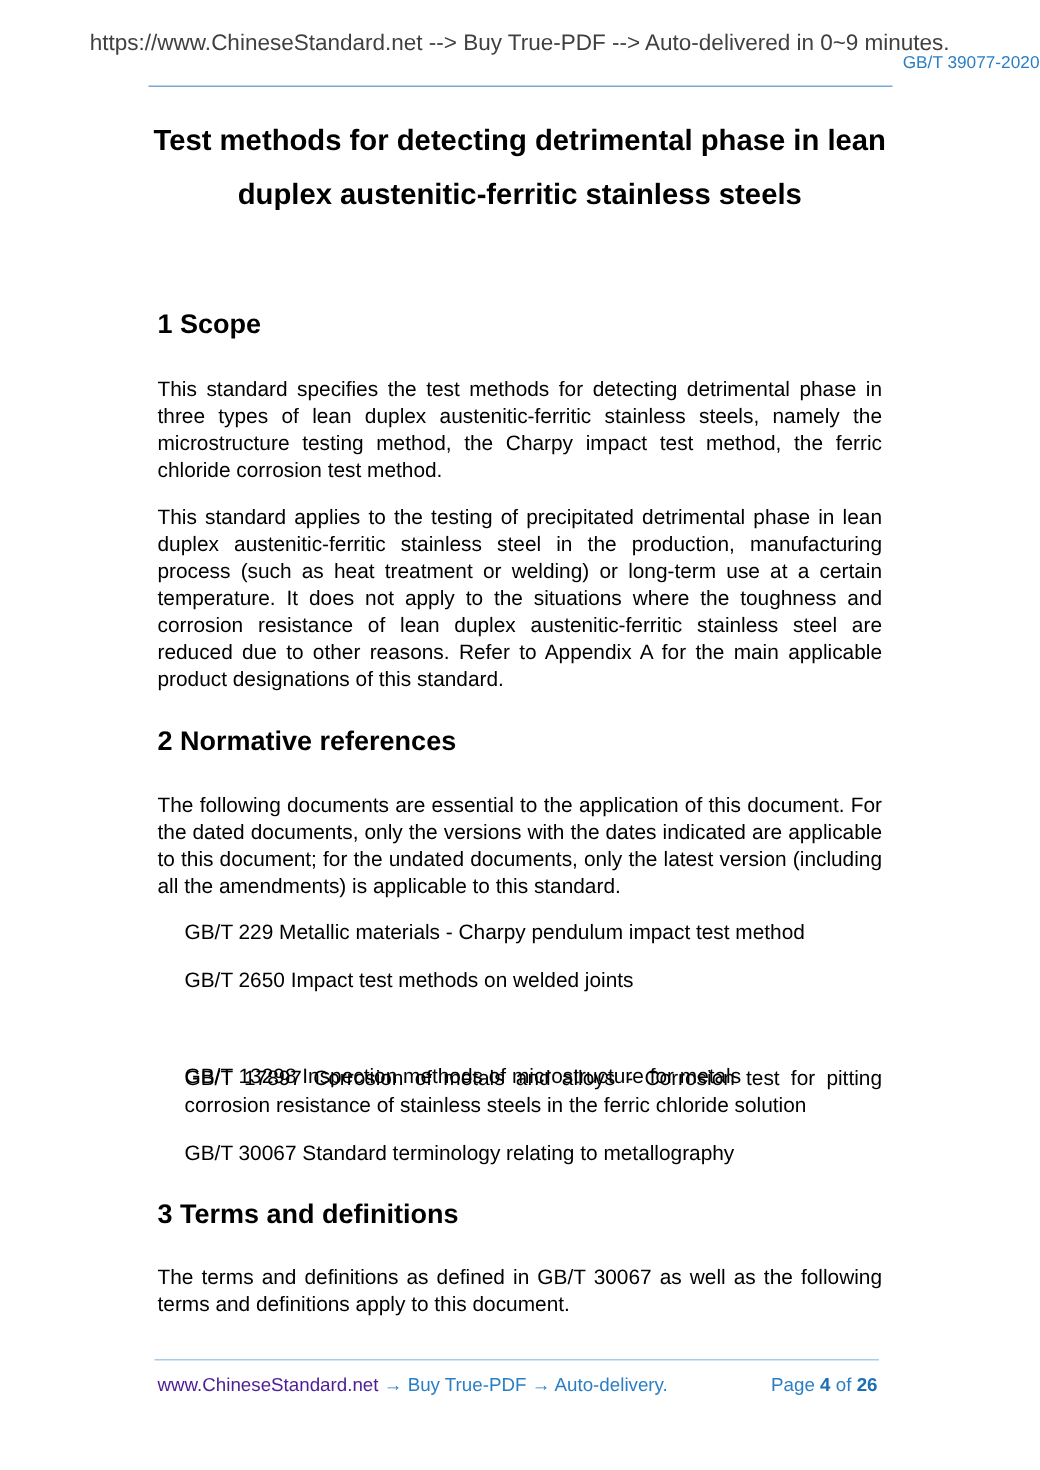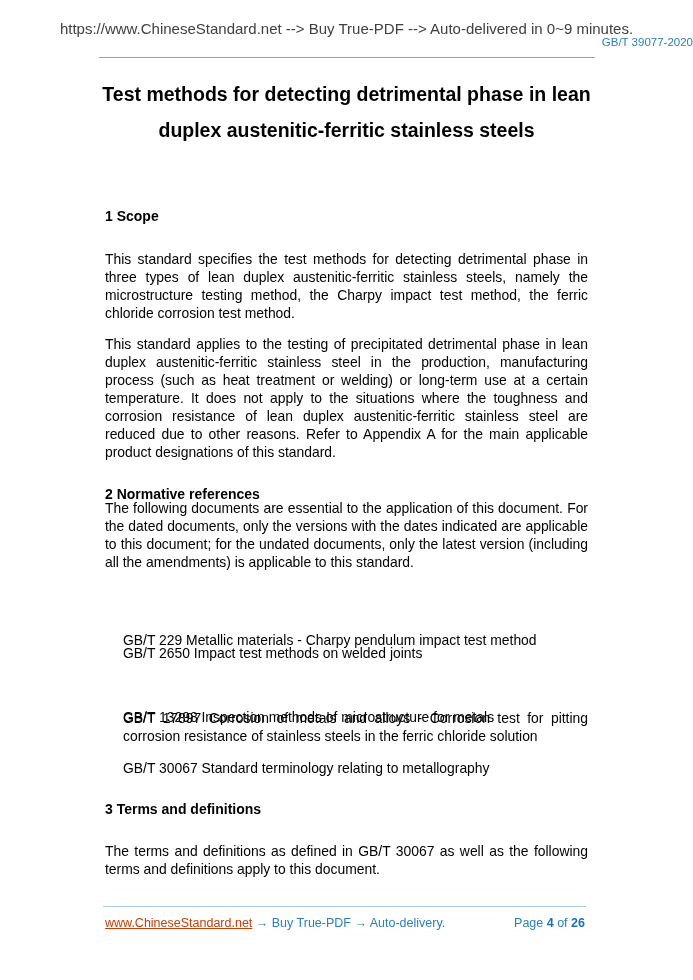--- a/index.html
+++ b/index.html
@@ -8,53 +8,53 @@
   .promo { position: absolute; top: 20px; left: 0; width: 693px; text-align: center;
            color: #404040; font-size: 15px; line-height: 17px; }
   .stdcode { position: absolute; top: 36px; left: 0; width: 693px; text-align: right;
              color: #2a7ec4; font-size: 11.5px; line-height: 13px; }
   .hr-top { position: absolute; top: 57px; left: 99px; width: 496px; height: 0;
             border-top: 1px solid #7ba7d6; }
   .title { position: absolute; left: 90px; width: 513px; text-align: center;
            font-weight: bold; font-size: 19.5px; line-height: 22px; }
   .t1 { top: 83px; }
   .t2 { top: 119px; text-align: center; }
-  .h { position: absolute; left: 105px; font-weight: bold; font-size: 14px; line-height: 22px; }
+  .h { position: absolute; left: 105px; font-weight: bold; font-size: 18px; line-height: 22px; }
   .p { position: absolute; left: 105px; width: 483px; font-size: 13.9px; line-height: 18px;
        text-align: justify; text-align-last: left; }
   .ref { position: absolute; left: 123px; width: 465px; font-size: 13.9px; line-height: 18px;
          text-align: justify; text-align-last: left; }
   .hr-bot { position: absolute; top: 906px; left: 103px; width: 483px; height: 0;
             border-top: 1px solid #a9cbe8; }
   .foot { position: absolute; top: 916px; left: 105px; width: 483px; font-size: 12.5px;
           line-height: 15px; color: #2a7ec4; }
-  .foot .link { color: #c2410c; text-decoration: underline; }
+  .foot .link { color: #4c1d95; }
   .foot .right { position: absolute; right: 3px; top: 0; }
   .foot b { color: #1d6fb5; }
 </style>
 </head>
 <body>
 
 <div>
   <div class="promo">https://www.ChineseStandard.net --&gt; Buy True-PDF --&gt; Auto-delivered in 0~9 minutes.</div>
   <div class="stdcode">GB/T 39077-2020</div>
   <div class="hr-top"></div>
 </div>
 
 <div class="title t1">Test methods for detecting detrimental phase in lean</div>
 <div class="title t2">duplex austenitic-ferritic stainless steels</div>
 
 <div class="h" style="top:205px;">1 Scope</div>
 <div class="p" style="top:250px;">This standard specifies the test methods for detecting detrimental phase in three types of lean duplex austenitic-ferritic stainless steels, namely the microstructure testing method, the Charpy impact test method, the ferric chloride corrosion test method.</div>
 <div class="p" style="top:335px;">This standard applies to the testing of precipitated detrimental phase in lean duplex austenitic-ferritic stainless steel in the production, manufacturing process (such as heat treatment or welding) or long-term use at a certain temperature. It does not apply to the situations where the toughness and corrosion resistance of lean duplex austenitic-ferritic stainless steel are reduced due to other reasons. Refer to Appendix A for the main applicable product designations of this standard.</div>
 
 <div class="h" style="top:483px;">2 Normative references</div>
-<div class="p" style="top:499px;">The following documents are essential to the application of this document. For the dated documents, only the versions with the dates indicated are applicable to this document; for the undated documents, only the latest version (including all the amendments) is applicable to this standard.</div>
+<div class="p" style="top:527px;">The following documents are essential to the application of this document. For the dated documents, only the versions with the dates indicated are applicable to this document; for the undated documents, only the latest version (including all the amendments) is applicable to this standard.</div>
 
-<div class="ref" style="top:612px;margin-top:19px;">GB/T 229 Metallic materials - Charpy pendulum impact test method</div>
+<div class="ref" style="top:612px;">GB/T 229 Metallic materials - Charpy pendulum impact test method</div>
 <div class="ref" style="top:644px;">GB/T 2650 Impact test methods on welded joints</div>
 <div class="ref" style="top:708px;">GB/T 13298 Inspection methods of microstructure for metals</div>
 <div class="ref" style="top:709px;">GB/T 17897 Corrosion of metals and alloys - Corrosion test for pitting corrosion resistance of stainless steels in the ferric chloride solution</div>
 <div class="ref" style="top:759px;">GB/T 30067 Standard terminology relating to metallography</div>
 
 <div class="h" style="top:798px;">3 Terms and definitions</div>
 <div class="p" style="top:842px;">The terms and definitions as defined in GB/T 30067 as well as the following terms and definitions apply to this document.</div>
 
 <div class="hr-bot"></div>
 <div class="foot">

